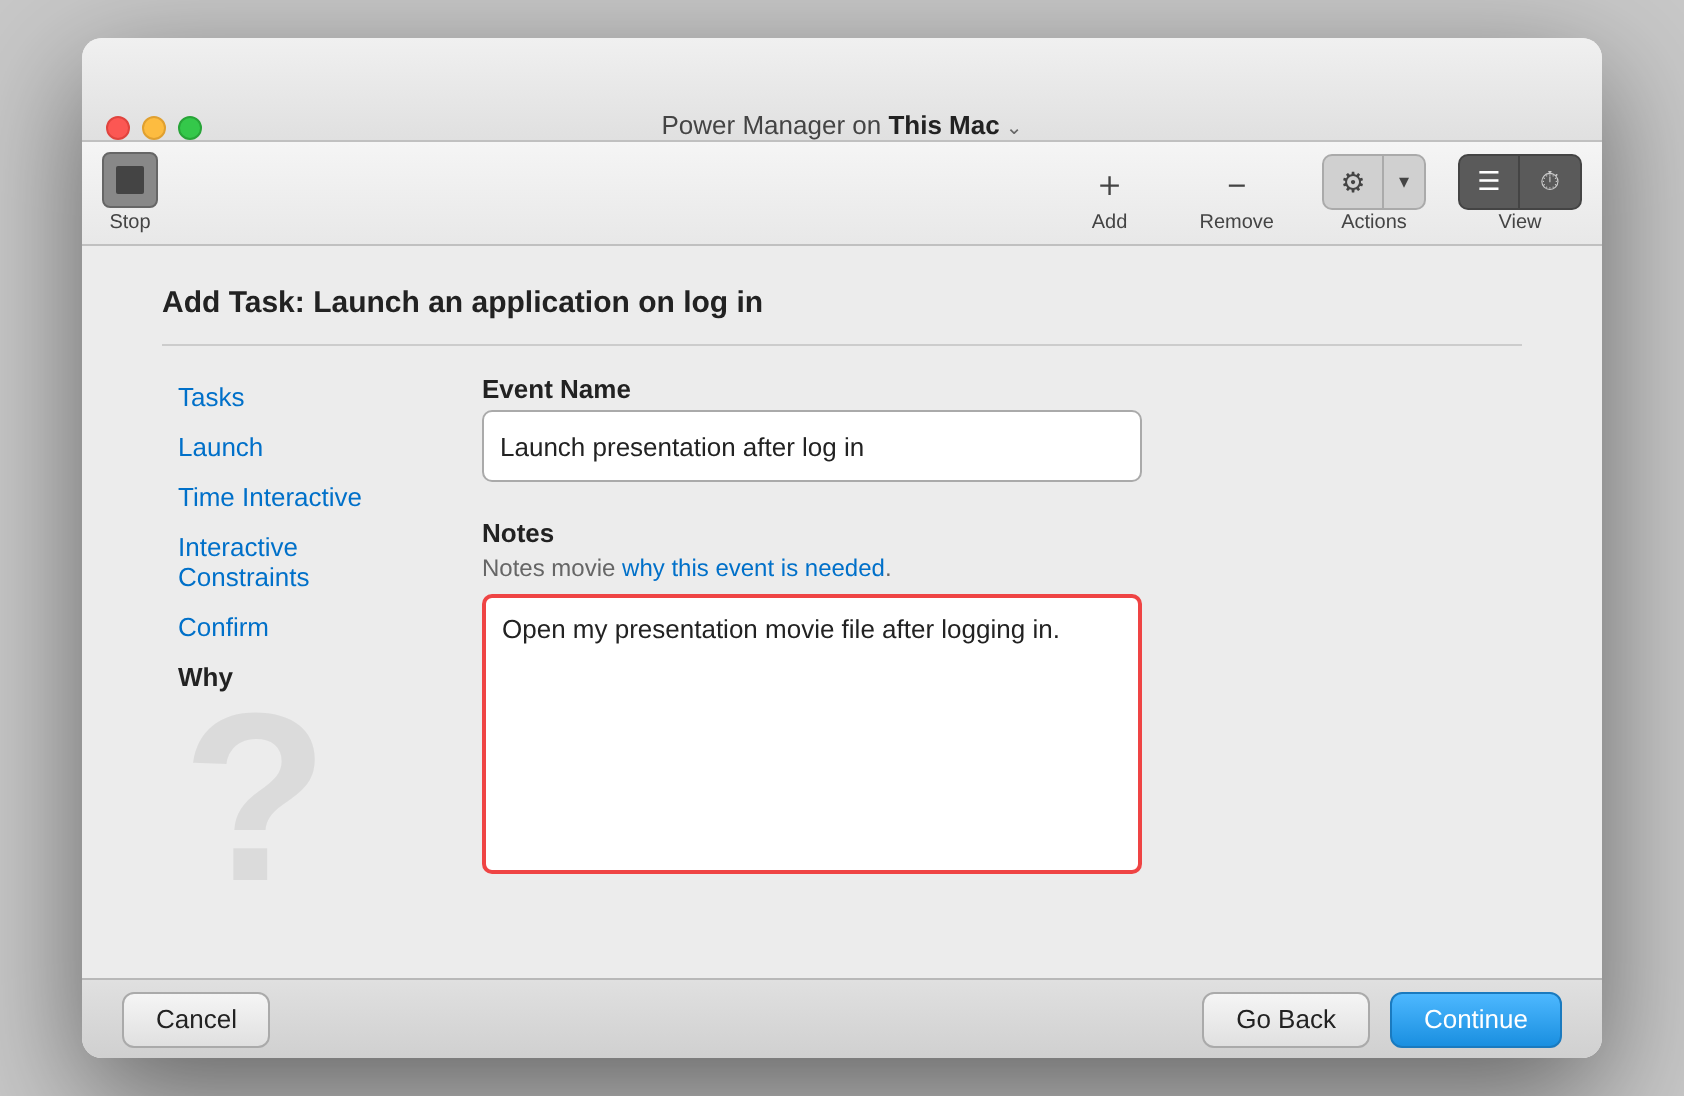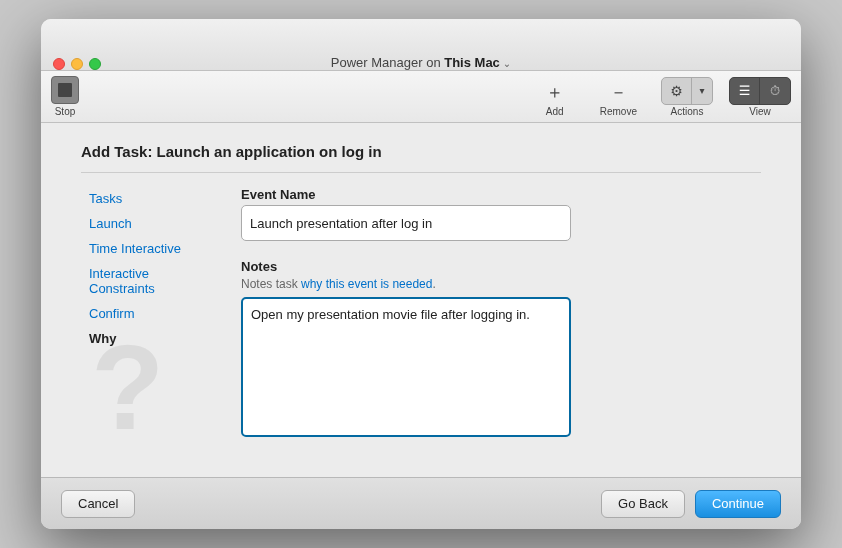--- a/index.html
+++ b/index.html
@@ -333,34 +333,34 @@
       padding: 17px 8px;
       font-size: 13px;
       background: #fff;
       color: #222;
       outline: none;
     }
 
     .form-textarea {
       width: 330px;
       height: 140px;
-      border: 2px solid #0369a1;
+      border: 2px solid #ef4444;
       border-radius: 5px;
       padding: 8px;
       font-size: 13px;
       background: #fff;
       color: #222;
       resize: none;
       outline: none;
       font-family: inherit;
     }
 
     
     .footer {
-      height: 52px;
+      height: 40px;
       background: linear-gradient(to bottom, #e0e0e0, #d0d0d0);
       border-top: 1px solid #b8b8b8;
       display: flex;
       align-items: center;
       justify-content: space-between;
       padding: 0 20px;
       flex-shrink: 0;
     }
 
     .btn {
@@ -471,21 +471,21 @@
 
         <div class="form-area">
           <div class="form-section">
             <div class="form-label">Event Name</div>
             <input class="form-input" type="text" value="Launch presentation after log in" style="">
           </div>
 
           <div class="form-section">
             <div class="form-label">Notes</div>
             <div class="form-hint">
-              <span>Notes task </span><a href="#">why this event is needed</a><span>.</span>
+              <span>Notes movie </span><a href="#">why this event is needed</a><span>.</span>
             </div>
             <textarea class="form-textarea" style="">Open my presentation movie file after logging in.</textarea>
           </div>
         </div>
       </div>
     </div>
   </div>
 
   <div class="footer">
     <button class="btn btn-cancel">Cancel</button>

